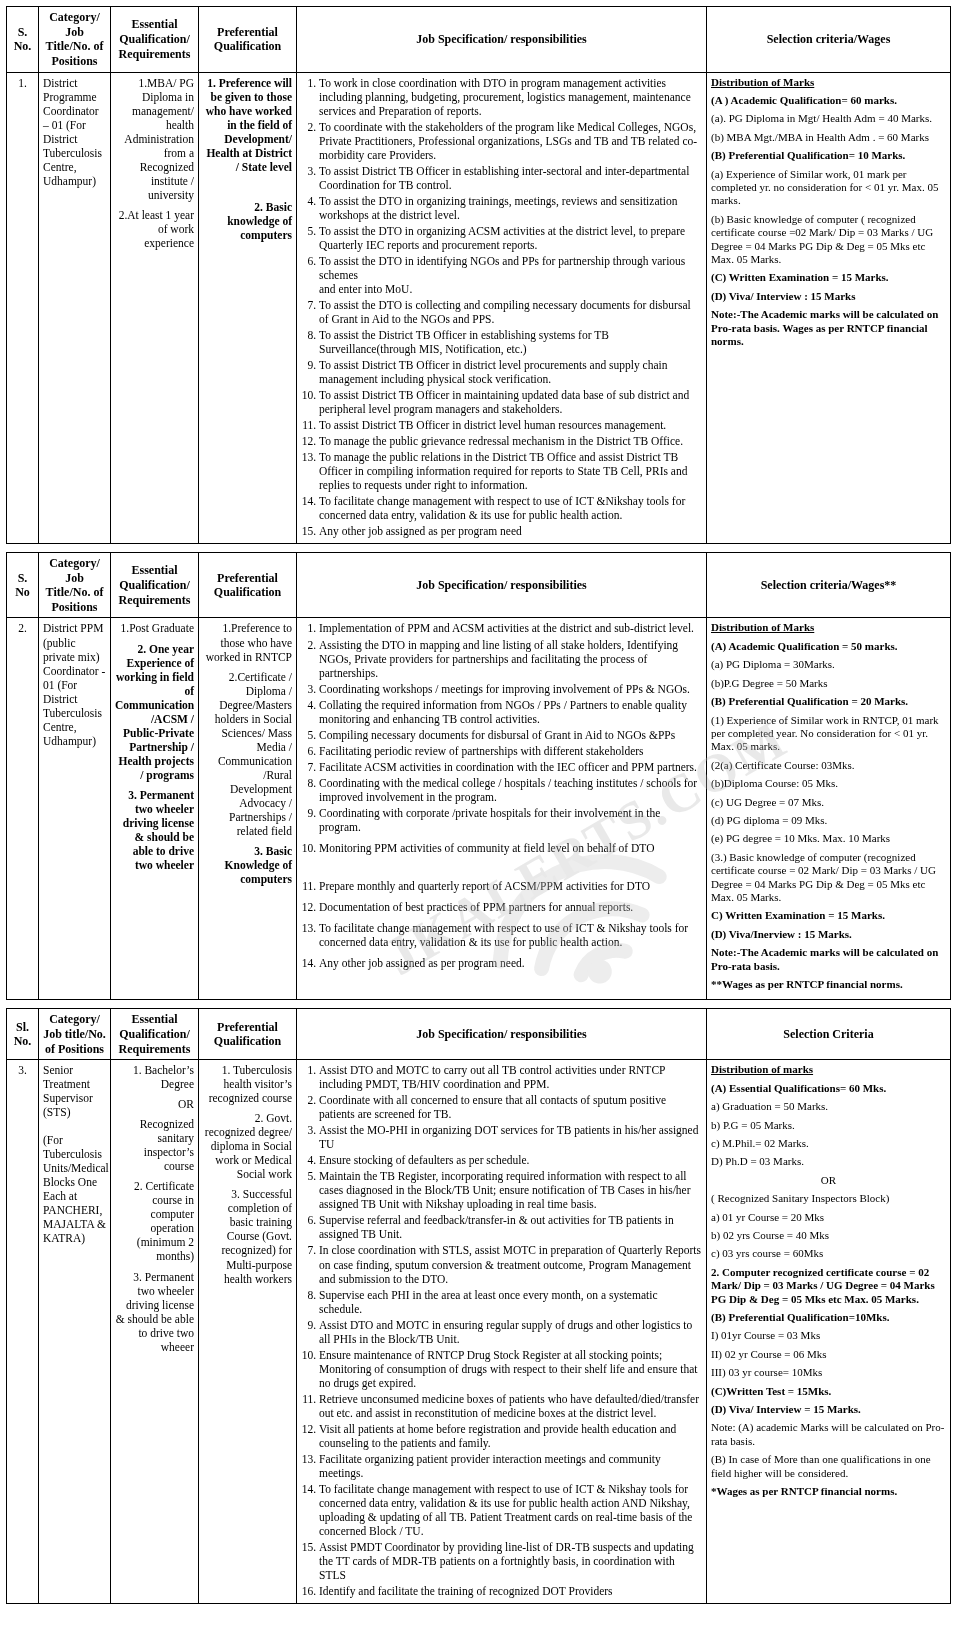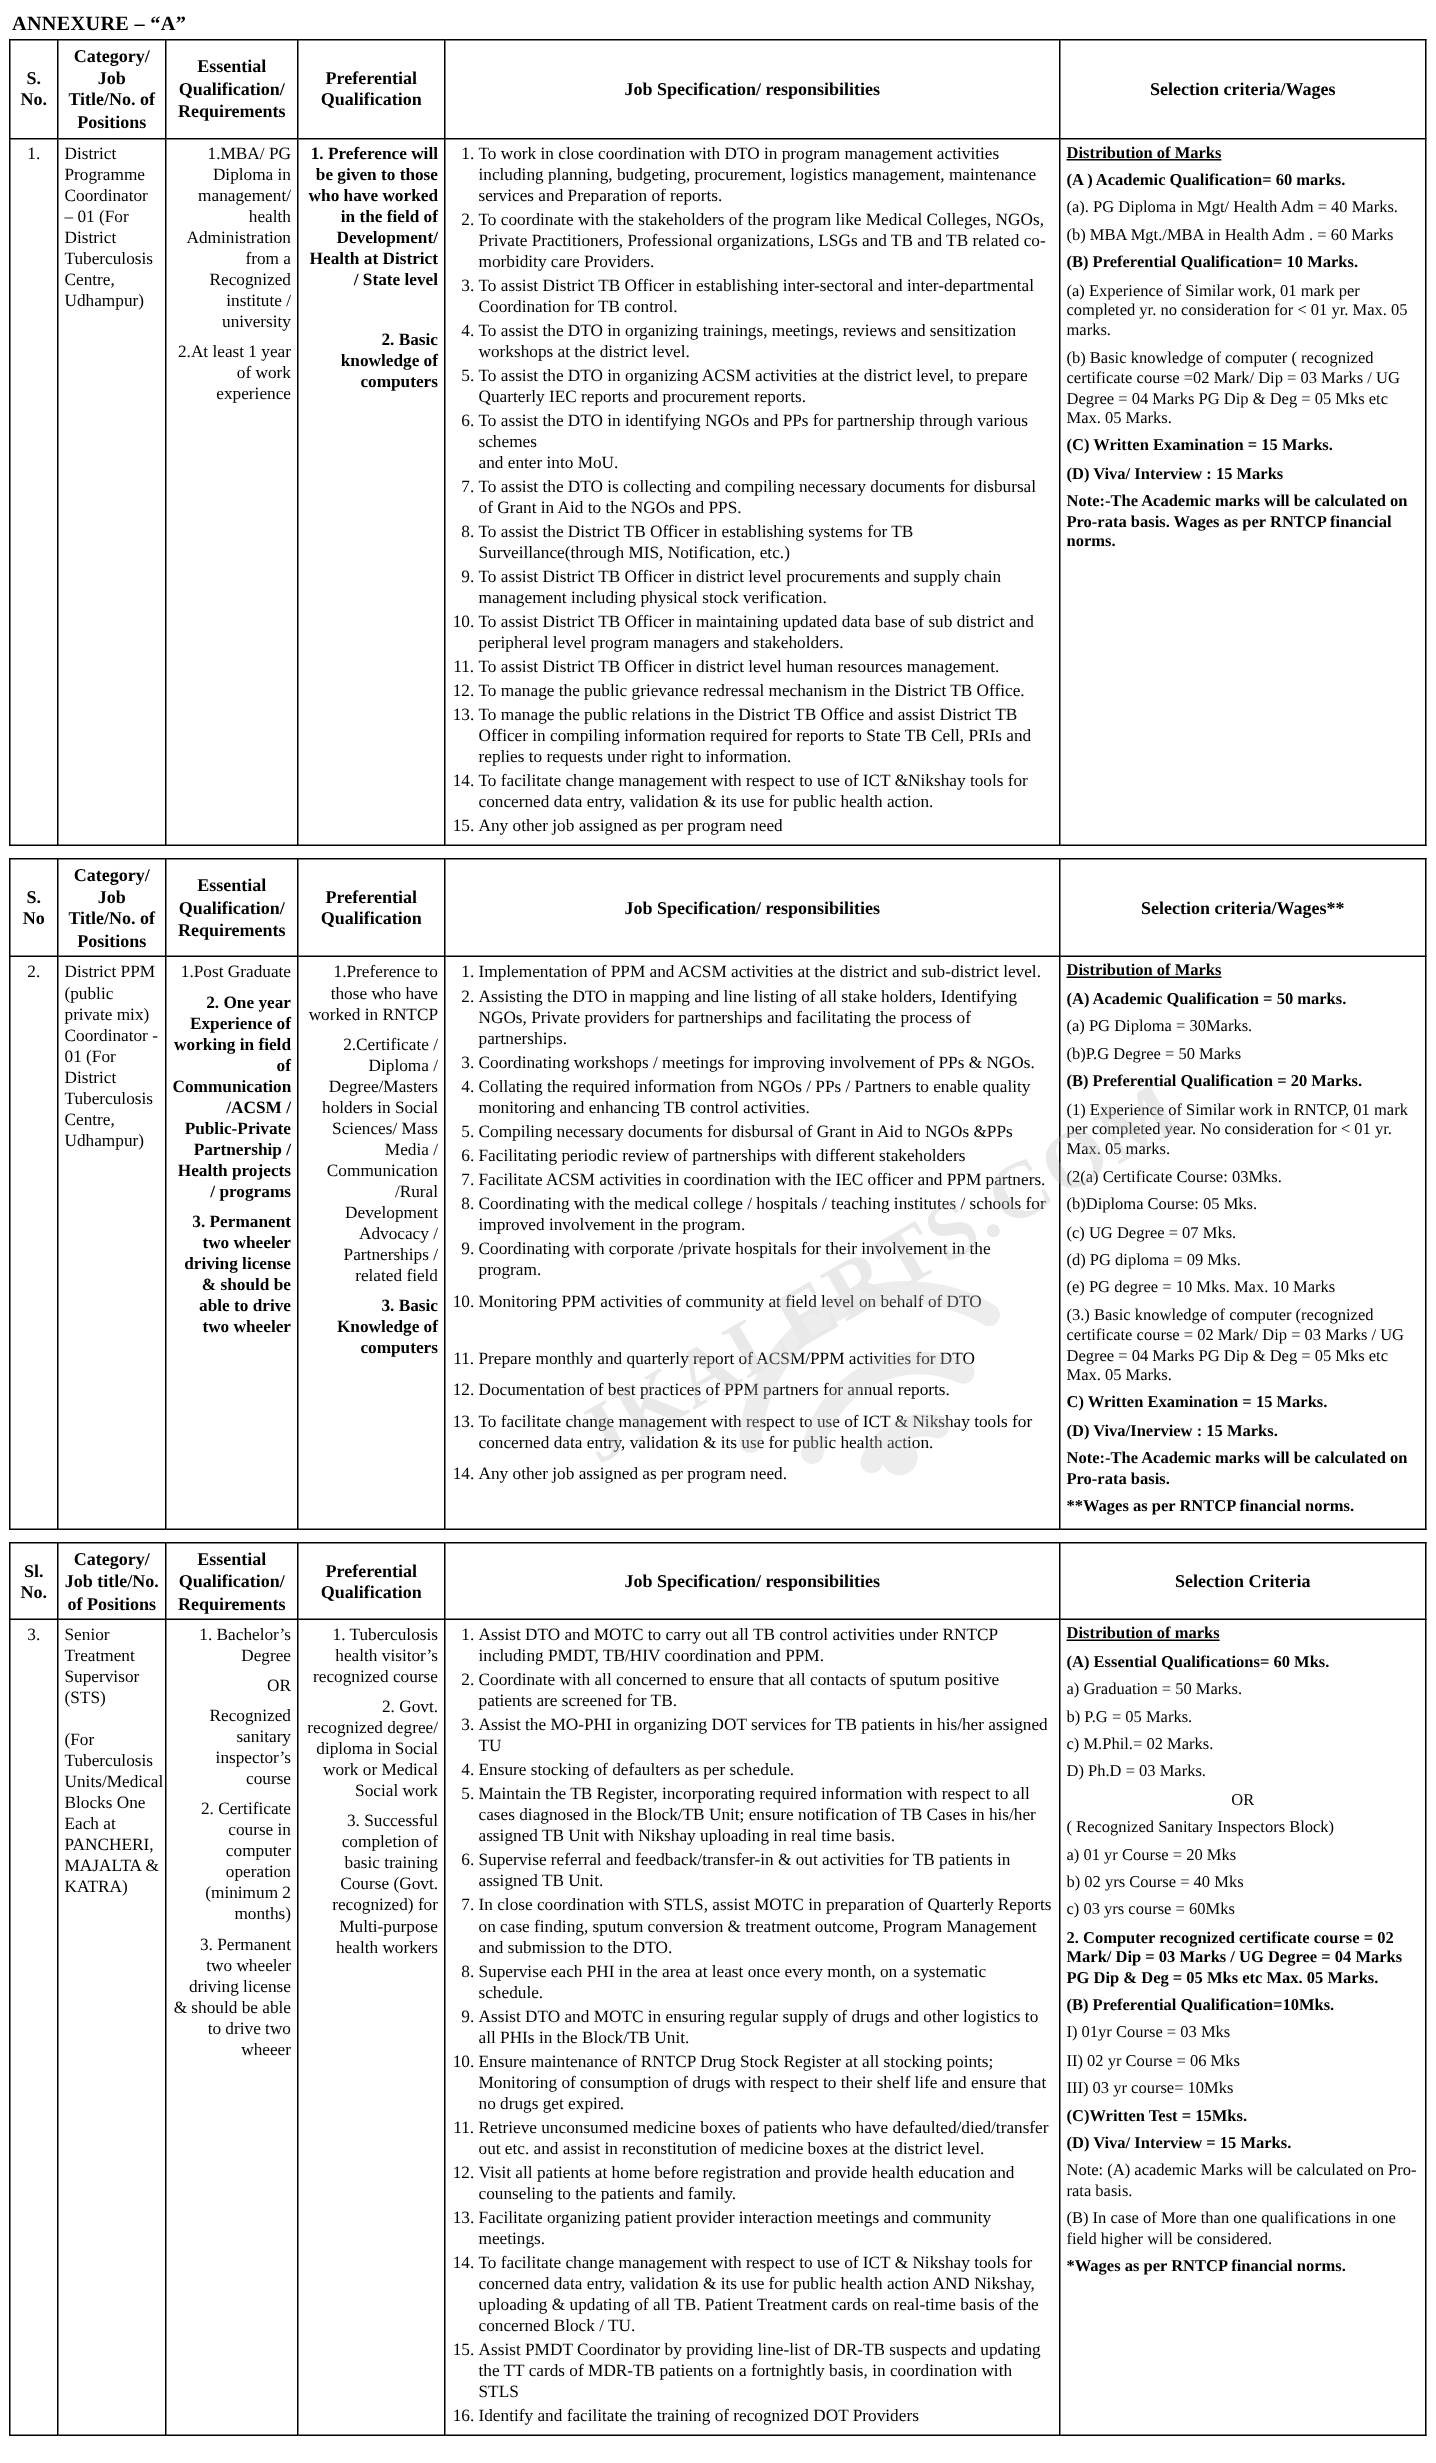--- a/index.html
+++ b/index.html
@@ -39,21 +39,20 @@
   .wm-wifi{position:absolute;left:30px;top:40px;}
   .sect{margin-bottom:6px;}
   .sect-b{margin-top:8px;}
 </style>
 </head>
 <body>
 
 <div class="page">
 
   <div class="sect">
-    <div class="annex-title">ANNEXURE – “A”</div>
     <table>
       <colgroup>
         <col class="c-sn">
           <col class="c-cat">
           <col class="c-eq">
           <col class="c-pq">
           <col class="c-js">
           <col class="c-sel">
       </colgroup>
       <tbody>

